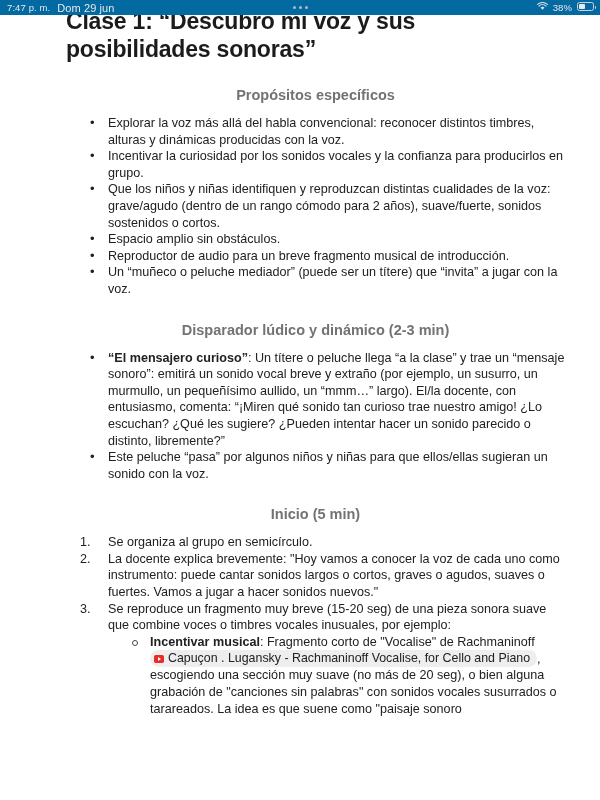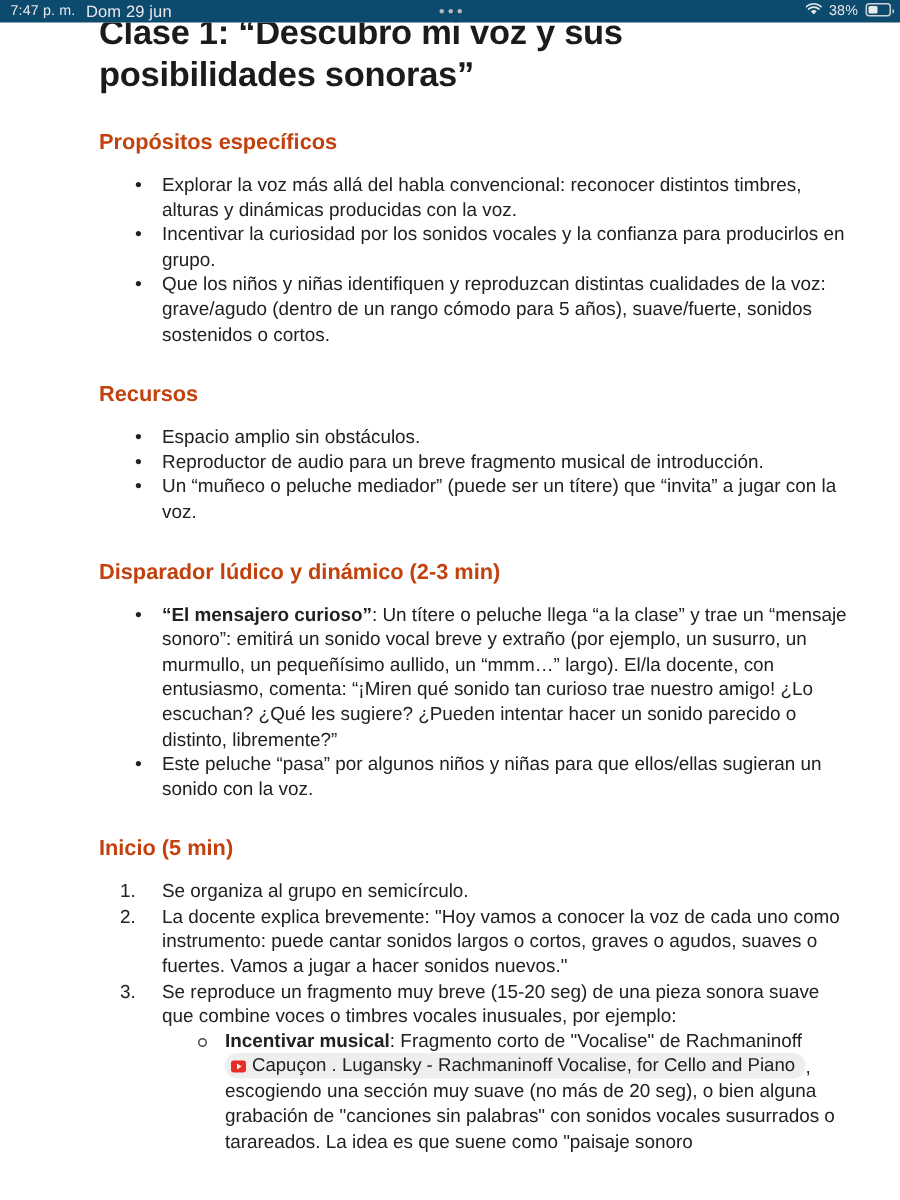--- a/index.html
+++ b/index.html
@@ -7,21 +7,21 @@
     width: 600px; height: 800px;
     overflow: hidden;
     background: #ffffff;
     font-family: "Liberation Sans", sans-serif;
   }
 
   
   .status-bar {
     position: relative;
     width: 600px; height: 15px;
-    background: #0c4a6e;
+    background: #0369a1;
     color: #e8e8ea;
     display: flex; align-items: center;
     font-size: 9.5px;
     letter-spacing: 0.1px;
     z-index: 10;
   }
   .sb-left { display: flex; align-items: center; gap: 7px; padding-left: 7px; white-space: nowrap; }
   .sb-time { font-size: 9.5px; }
   .sb-date { font-size: 11px; }
   .sb-center {
@@ -67,23 +67,24 @@
     letter-spacing: -0.2px;
     margin-top: -8px;
     color: #1b1b1b;
     max-width: 470px;
   }
 
   h2.section {
     font-size: 14.5px;
     font-weight: bold;
     line-height: 19px;
-    color: #c2410c;
+    color: #737373;
     margin-top: 23px;
     margin-bottom: 10px;
+    text-align: center;
   }
 
   ul.bullets, ol.numbers {
     margin: 0;
     padding: 0;
     list-style: none;
   }
   ul.bullets > li, ol.numbers > li {
     position: relative;
     font-size: 12.6px;
@@ -202,24 +203,23 @@
 
   <div class="doc-title">Clase 1: “Descubro mi voz y sus posibilidades sonoras”</div>
 
   <h2 class="section">Propósitos específicos</h2>
   <ul class="bullets">
     <li>Explorar la voz más allá del habla convencional: reconocer distintos timbres, alturas y dinámicas producidas con la voz.</li>
     <li>Incentivar la curiosidad por los sonidos vocales y la confianza para producirlos en grupo.</li>
   </ul>
 
   <ul class="bullets">
-    <li>Que los niños y niñas identifiquen y reproduzcan distintas cualidades de la voz: grave/agudo (dentro de un rango cómodo para 5 años), suave/fuerte, sonidos sostenidos o cortos.</li>
-  </ul>
-
-  <h2 class="section">Recursos</h2>
+    <li>Que los niños y niñas identifiquen y reproduzcan distintas cualidades de la voz: grave/agudo (dentro de un rango cómodo para 2 años), suave/fuerte, sonidos sostenidos o cortos.</li>
+  </ul>
+
   <ul class="bullets">
     <li>Espacio amplio sin obstáculos.</li>
     <li>Reproductor de audio para un breve fragmento musical de introducción.</li>
     <li>Un “muñeco o peluche mediador” (puede ser un títere) que “invita” a jugar con la voz.</li>
   </ul>
 
   <h2 class="section">Disparador lúdico y dinámico (2-3 min)</h2>
   <ul class="bullets">
     <li><span><b>“El mensajero curioso”</b>: Un títere o peluche llega “a la clase” y trae un “mensaje sonoro”: emitirá un sonido vocal breve y extraño (por ejemplo, un susurro, un murmullo, un pequeñísimo aullido, un “mmm…” largo). El/la docente, con entusiasmo, comenta: “¡Miren qué sonido tan curioso trae nuestro amigo! ¿Lo escuchan? ¿Qué les sugiere? ¿Pueden intentar hacer un sonido parecido o distinto, libremente?”</span></li>
     <li>Este peluche “pasa” por algunos niños y niñas para que ellos/ellas sugieran un sonido con la voz.</li>

